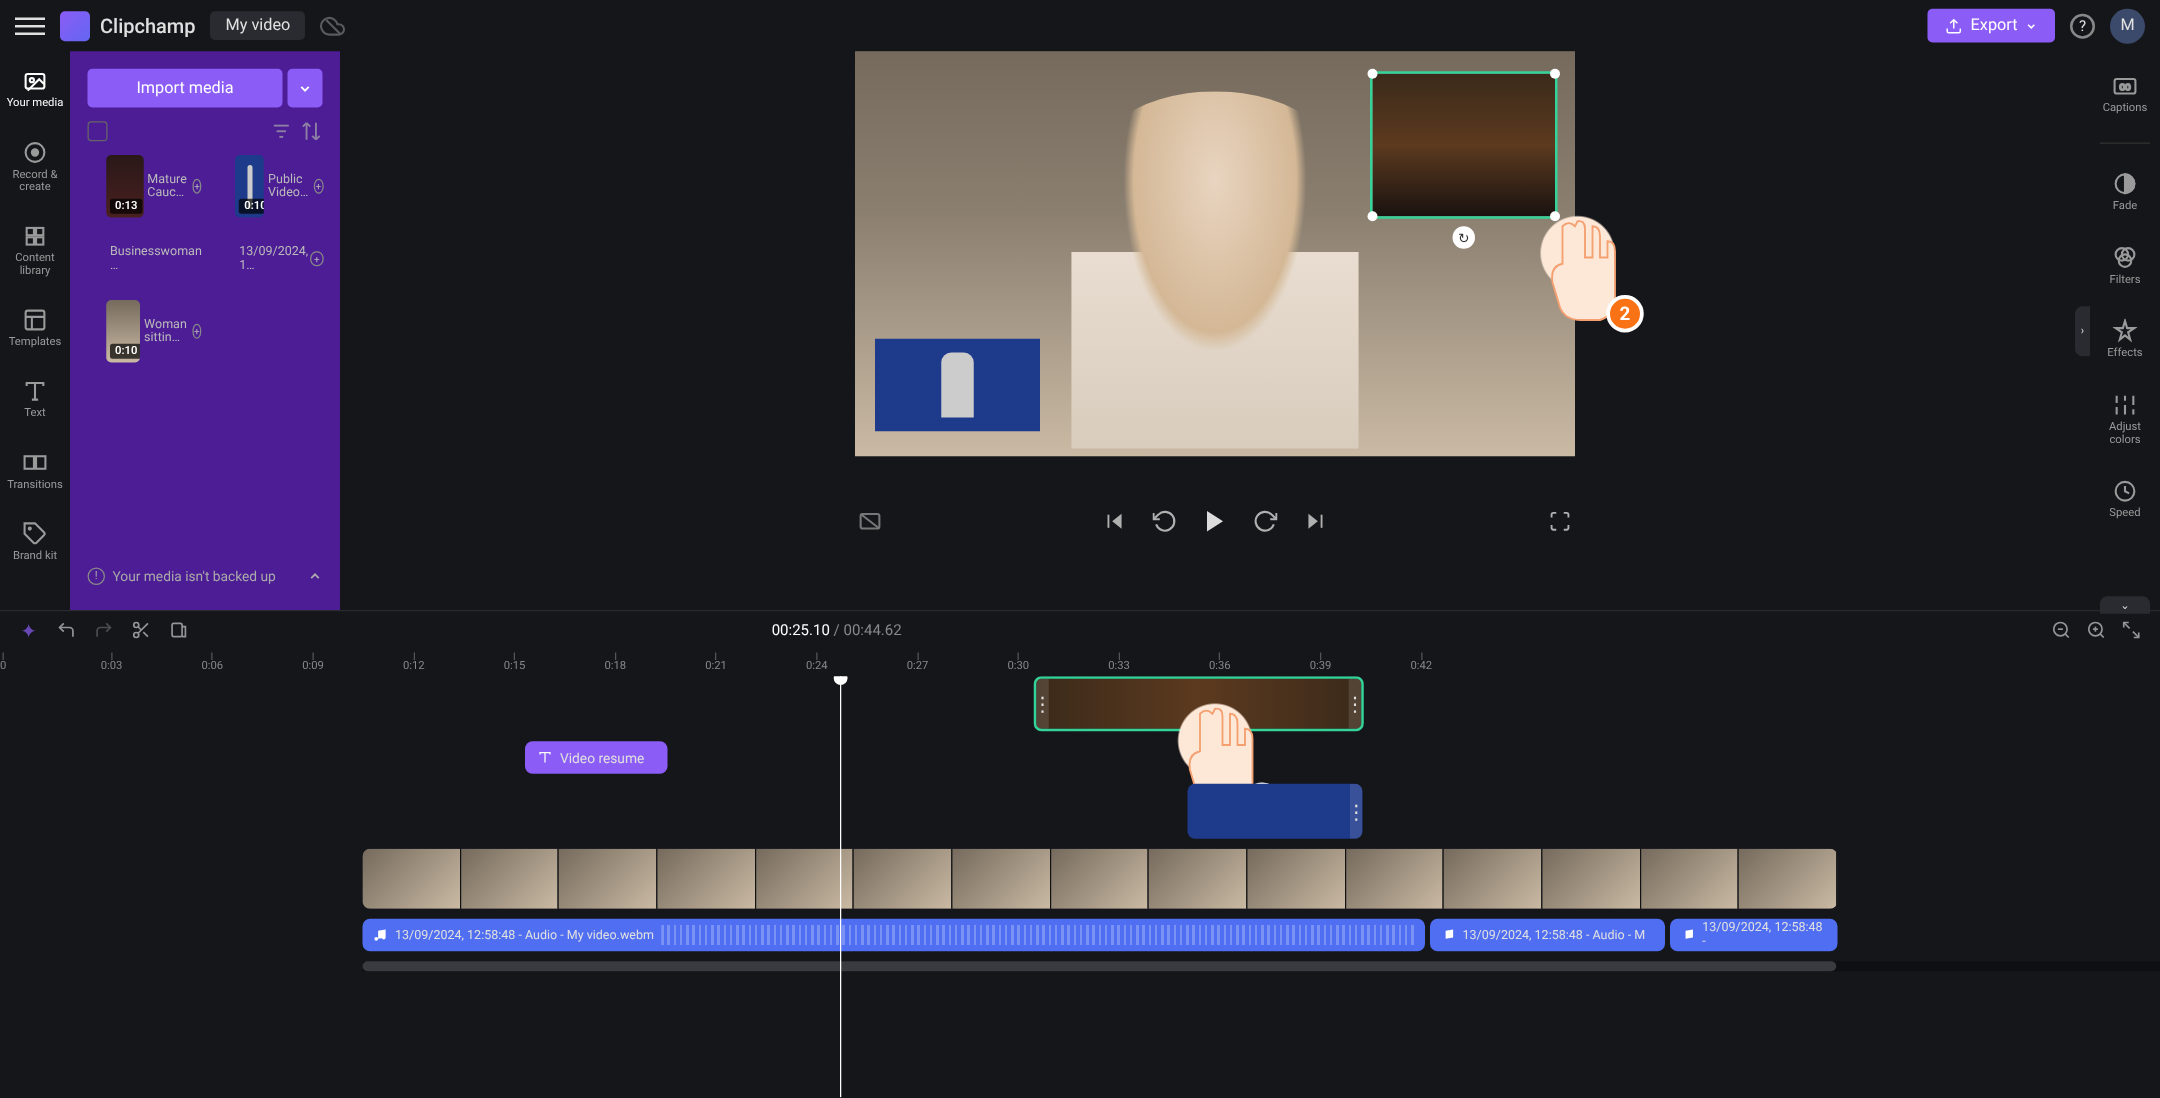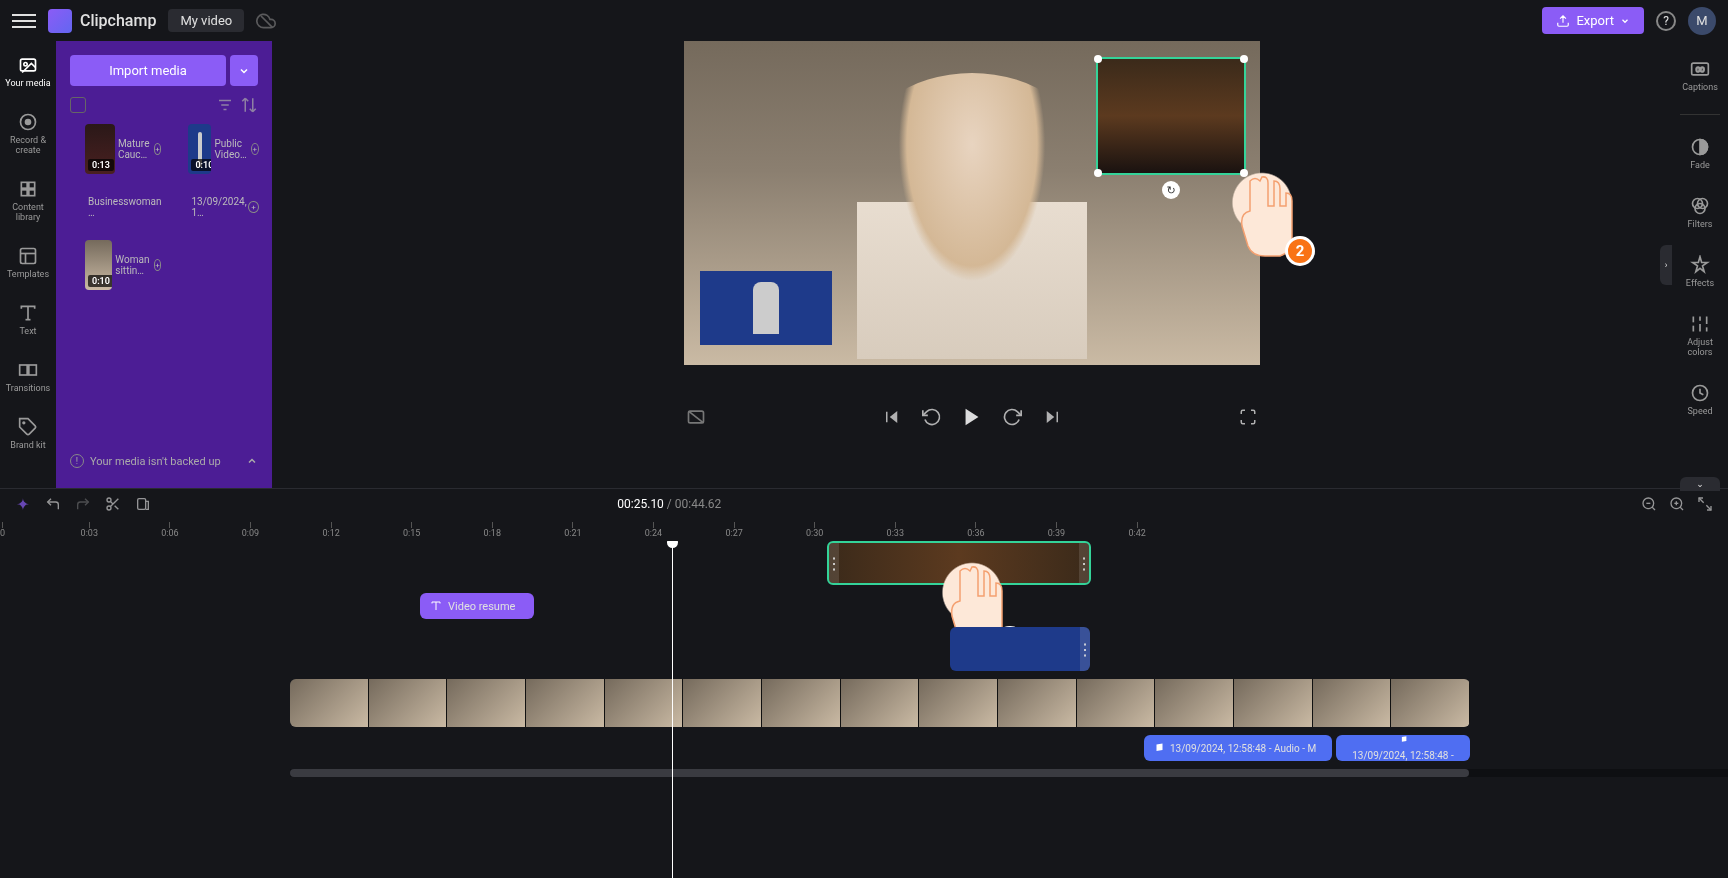--- a/index.html
+++ b/index.html
@@ -525,27 +525,34 @@
           <div class="mainvideo-thumb"></div>
           <div class="mainvideo-thumb"></div>
           <div class="mainvideo-thumb"></div>
           <div class="mainvideo-thumb"></div>
           <div class="mainvideo-thumb"></div>
           <div class="mainvideo-thumb"></div>
           <div class="mainvideo-thumb"></div>
       </div>
     </div>
     <div class="track" style="height:26px;">
+      <div class="clip audio" style="left:0;width:850px;height:26px;">
+        <svg width="12" height="12" viewBox="0 0 24 24" fill="#fff">
+            <path d="M9 18V5l12-2v13M9 18a3 3 0 1 1-6 0 3 3 0 0 1 6 0zm12-2a3 3 0 1 1-6 0 3 3 0 0 1 6 0z"></path>
+          </svg>
+        <span>13/09/2024, 12:58:48 - Audio - My video.webm</span>
+        <div class="audio-wave"></div>
+      </div>
       <div class="clip audio" style="left:854px;width:188px;height:26px;">
         <svg width="12" height="12" viewBox="0 0 24 24" fill="#fff">
             <path d="M9 18V5l12-2v13"></path>
           </svg>
         <span>13/09/2024, 12:58:48 - Audio - M</span>
       </div>
-      <div class="clip audio" style="left:1046px;width:134px;height:26px;flex-direction:column;">
+      <div class="clip audio" style="left:1046px;width:134px;height:26px;">
         <svg width="12" height="12" viewBox="0 0 24 24" fill="#fff">
             <path d="M9 18V5l12-2v13"></path>
           </svg>
         <span>13/09/2024, 12:58:48 -</span>
       </div>
     </div>
     <div class="scrollbar-h">
       <div class="scrollbar-thumb" style="left:0;width:82%;"></div>
     </div>
   </div>

